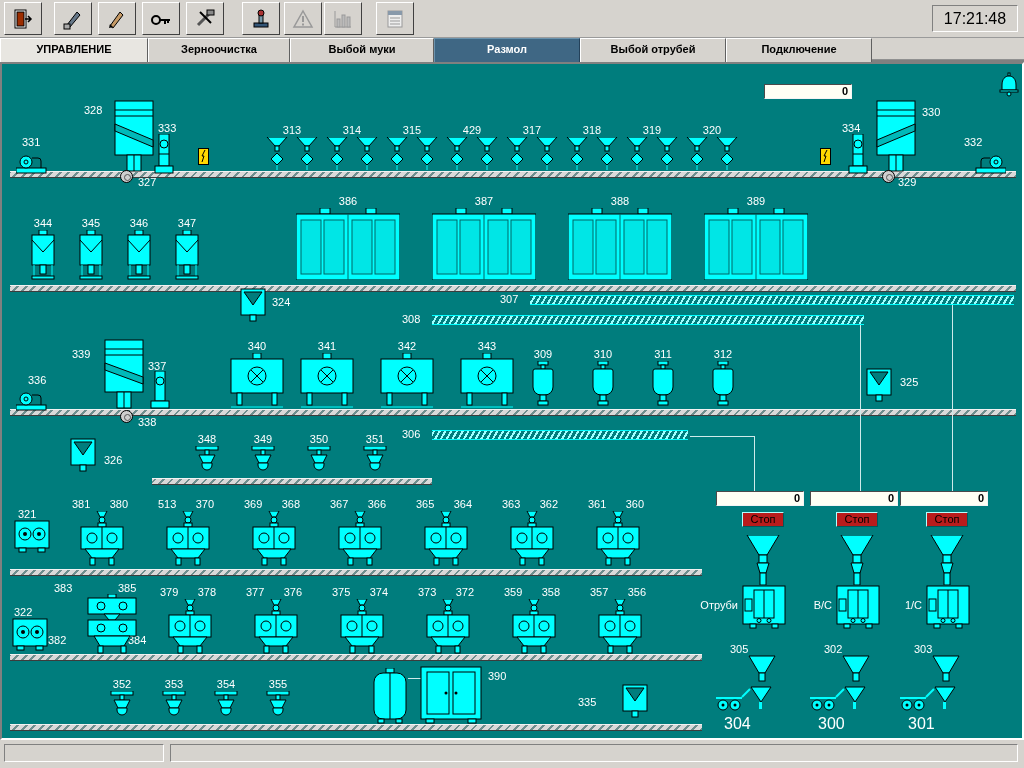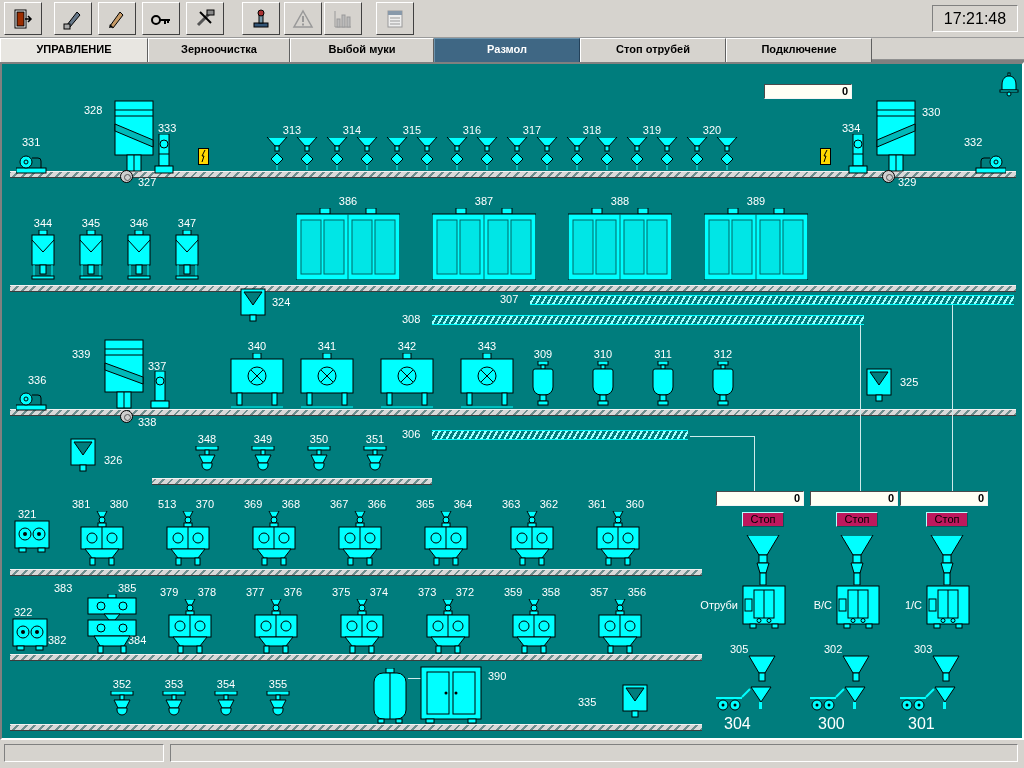--- a/index.html
+++ b/index.html
@@ -34,21 +34,21 @@
   .floor{position:absolute;height:7px;
     background:repeating-linear-gradient(-45deg,#6e8e8e 0 2px,#d9d9d9 2px 6px);
     border-top:1px solid #f2f2f2;border-bottom:1px solid #3c3c3c}
   .screw{position:absolute;height:10px;border-top:1px solid #00ffff;border-bottom:1px solid #00ffff;
     background:repeating-linear-gradient(-60deg,rgba(0,0,0,0) 0 3px,#9fffff 3px 5px)}
   .vline{position:absolute;width:1px;background:#cfeaea}
   .hline{position:absolute;height:1px;background:#cfeaea}
   .disp{position:absolute;width:88px;height:15px;background:#fffff4;
     border:1px solid;border-color:#4a4a4a #f4f4f4 #f4f4f4 #4a4a4a;
     font-size:11px;font-weight:bold;color:#000;text-align:right;padding:0 3px;line-height:13px}
-  .stopbtn{position:absolute;width:42px;height:15px;background:#be185d;color:#000;
+  .stopbtn{position:absolute;width:42px;height:15px;background:#b91c1c;color:#000;
     border:1px solid;border-color:#b2ffff #00595c #00595c #b2ffff;
     font-size:11px;line-height:13px;text-align:center;cursor:pointer}
   .ytag{position:absolute;width:11px;height:17px;background:#ffd800;border:1px solid #000}
   .circ{position:absolute;width:13px;height:13px;border-radius:50%;background:#cfcfcf;
     border:1px solid #000}
   .circ:after{content:"";position:absolute;left:3px;top:3px;width:5px;height:5px;
     border-radius:50%;border:1px solid #555}
   
   .row{position:absolute;display:flex}
   .unit{display:flex;flex-direction:column;align-items:center}
@@ -142,21 +142,21 @@
     </svg>
   </div>
   <div class="clock">17:21:48</div>
 </div>
 
 <div class="tabbar">
   <div class="tab first" style="width:148px">УПРАВЛЕНИЕ</div>
   <div class="tab" style="width:142px">Зерноочистка</div>
   <div class="tab" style="width:144px">Выбой муки</div>
   <div class="tab active" style="width:146px">Размол</div>
-  <div class="tab" style="width:146px">Стоп отрубей</div>
+  <div class="tab" style="width:146px">Выбой отрубей</div>
   <div class="tab" style="width:146px">Подключение</div>
   <div class="tabfill"></div>
 </div>
 
 <div class="canvas">
 
   <div class="floor" style="left:8px;top:107px;width:1006px"></div>
   <div class="floor" style="left:8px;top:221px;width:1006px"></div>
   <div class="floor" style="left:8px;top:345px;width:1006px"></div>
   <div class="floor" style="left:150px;top:414px;width:280px"></div>
@@ -261,21 +261,21 @@
           <svg width="22" height="34">
             <polygon points="1,0 21,0 13,9 9,9" fill="#00ffff" stroke="#000"></polygon>
             <rect x="9" y="9" width="4" height="5" fill="#00ffff" stroke="#000"></rect>
             <polygon points="11,16 17,22 11,28 5,22" fill="#00ffff" stroke="#000"></polygon>
             <line x1="11" y1="28" x2="11" y2="33" stroke="#00ffff"></line>
           </svg>
         </div>
       </div>
 
       <div class="unit" style="width:52px">
-        <div class="ulb">316</div>
+        <div class="ulb">429</div>
         <div class="hop-funnels">
           <svg width="22" height="34">
             <polygon points="1,0 21,0 13,9 9,9" fill="#00ffff" stroke="#000"></polygon>
             <rect x="9" y="9" width="4" height="5" fill="#00ffff" stroke="#000"></rect>
             <polygon points="11,16 17,22 11,28 5,22" fill="#00ffff" stroke="#000"></polygon>
             <line x1="11" y1="28" x2="11" y2="33" stroke="#00ffff"></line>
           </svg>
           <svg width="22" height="34">
             <polygon points="1,0 21,0 13,9 9,9" fill="#00ffff" stroke="#000"></polygon>
             <rect x="9" y="9" width="4" height="5" fill="#00ffff" stroke="#000"></rect>

